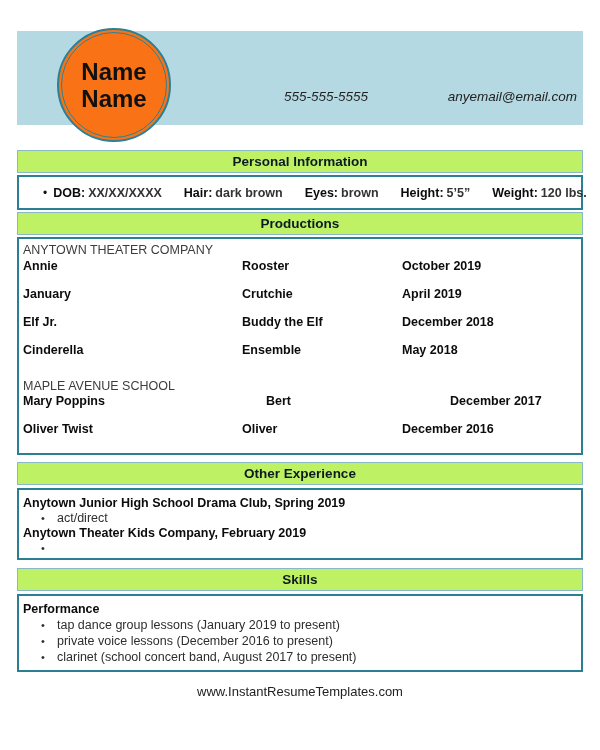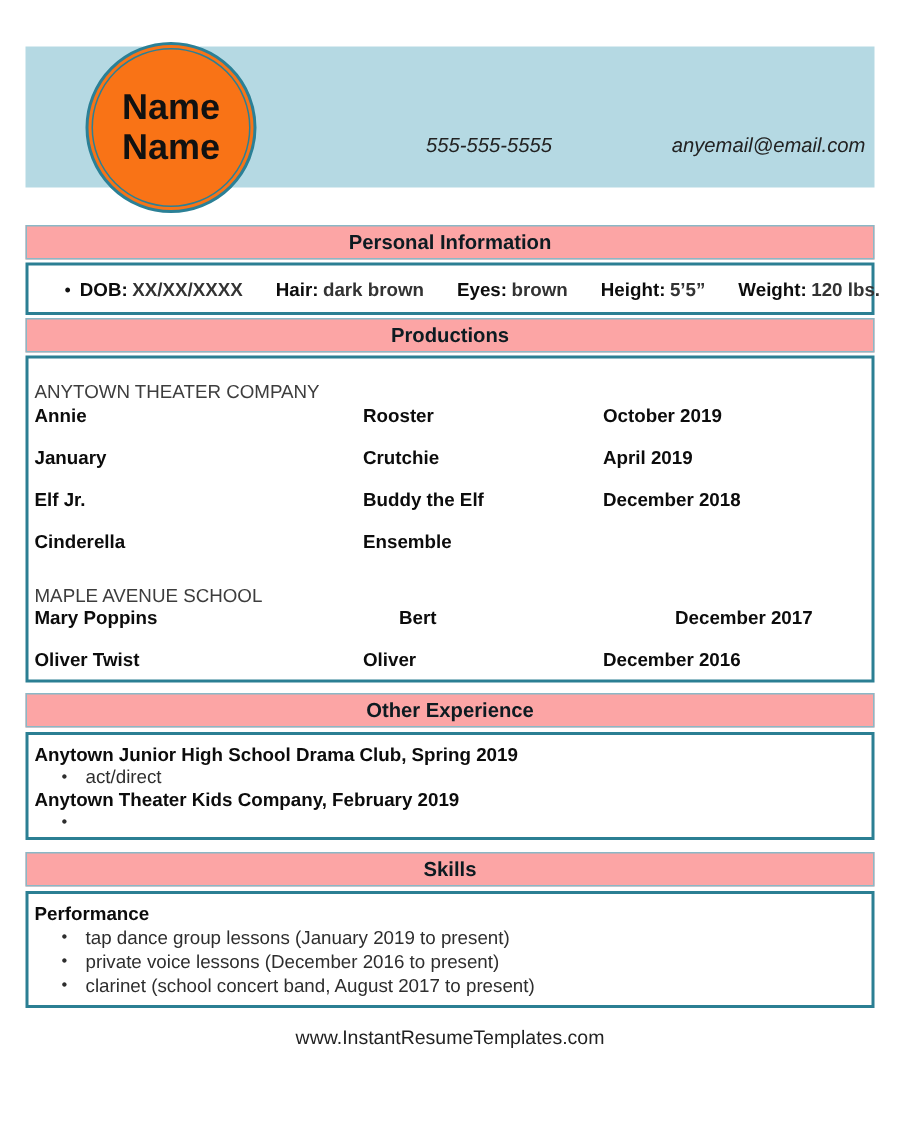--- a/index.html
+++ b/index.html
@@ -27,39 +27,39 @@
   }
   .contact{
     position:absolute;top:58px;height:20px;font-style:italic;font-size:13.5px;color:#222;
   }
   .contact.phone{left:214px;width:190px;text-align:center;}
   .contact.email{right:6px;text-align:right;}
 
   
   .section-band{
     margin-top:2px;height:23px;box-sizing:border-box;
-    background:#fca5a5;border:1px solid #8ab8c6;
+    background:#bef264;border:1px solid #8ab8c6;
     display:flex;align-items:center;justify-content:center;
   }
   .section-band .title{font-weight:bold;font-size:13.5px;color:#0d1b21;}
   .section-box{
     box-sizing:border-box;background:#ffffff;border:2px solid #2b7f93;
   }
   .gap7{margin-top:7px;} .gap8{margin-top:8px;}
 
   
   .personal-box{margin-top:2px;height:35px;display:flex;align-items:center;padding-left:24px;}
   .pi-dot{width:12px;font-size:12px;color:#111;}
   .pi-field{font-size:12.5px;margin-left:6px;margin-right:16px;white-space:nowrap;}
   .pi-field b{color:#0c0c0c;}
   .pi-field .val{color:#333;margin-left:3px;font-weight:bold;}
   .pi-field:first-of-type{margin-left:0;}
 
   
-  .prod-box{margin-top:2px;height:218px;padding-top:15px;box-sizing:border-box;}
+  .prod-box{margin-top:2px;height:218px;padding-top:4px;box-sizing:border-box;}
   .company{padding-left:4px;font-size:12.5px;color:#3d3d3d;height:14px;line-height:14px;}
   .prow{
     display:grid;grid-template-columns:219px 160px 1fr;
     padding-left:4px;font-weight:bold;font-size:12.5px;color:#0c0c0c;
     height:14px;line-height:14px;margin-top:14px;
   }
   .prow.first{margin-top:2px;}
   .company.second{margin-top:22px;}
   .prow.tight{margin-top:1px;gap:24px;}
 
@@ -125,20 +125,21 @@
       <span>April 2019</span>
     </div>
     <div class="prow">
       <span>Elf Jr.</span>
       <span>Buddy the Elf</span>
       <span>December 2018</span>
     </div>
     <div class="prow">
       <span>Cinderella</span>
       <span>Ensemble</span>
+      <span>May 2018</span>
     </div>
 
     <div class="company second">MAPLE AVENUE SCHOOL</div>
 
     <div class="prow tight">
       <span>Mary Poppins</span>
       <span>Bert</span>
       <span>December 2017</span>
     </div>
     <div class="prow">

